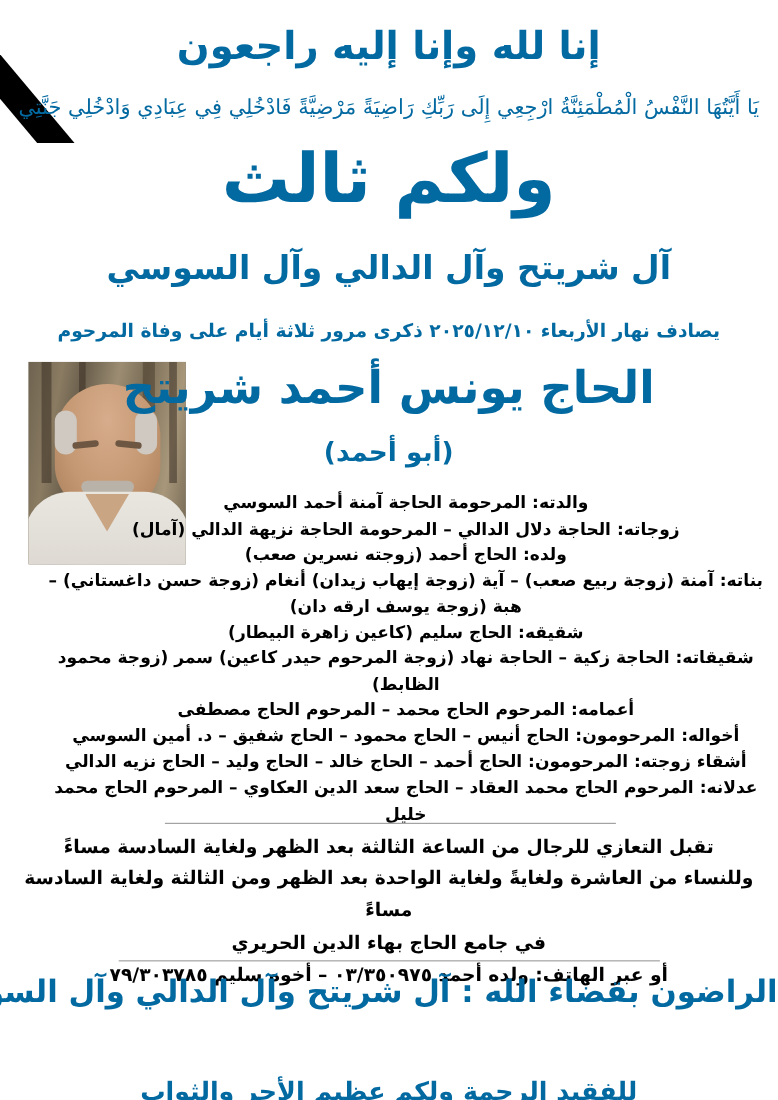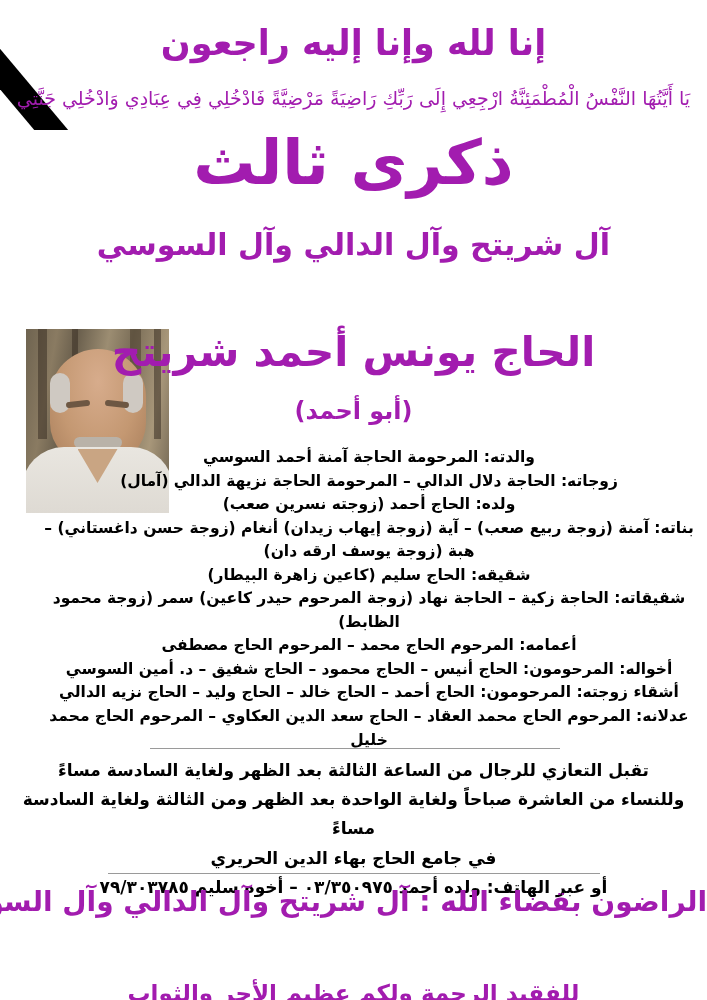--- a/index.html
+++ b/index.html
@@ -40,21 +40,21 @@
     top: -18px;
     left: -56px;
     transform: rotate(50deg);
     transform-origin: 0 0;
   }
 
   
   .line {
     width: 100%;
     line-height: 1.12;
-    color: #a21caf;
+    color: #0369a1;
     white-space: nowrap;
   }
 
   .hdr-basmala {
     position: absolute;
     top: 24px;
     left: 0;
     right: 0;
     font-size: 35px;
     font-weight: 700;
@@ -261,22 +261,23 @@
 <body>
 
 <div id="poster">
 
   <div class="ribbon-wrap">
     <div class="ribbon-band"></div>
   </div>
 
   <div class="line hdr-basmala">إنا لله وإنا إليه راجعون</div>
   <div class="line hdr-verse">يَا أَيَّتُهَا النَّفْسُ الْمُطْمَئِنَّةُ ارْجِعِي إِلَى رَبِّكِ رَاضِيَةً مَرْضِيَّةً فَادْخُلِي فِي عِبَادِي وَادْخُلِي جَنَّتِي</div>
-  <div class="line hdr-occasion">ذكرى ثالث</div>
+  <div class="line hdr-occasion">ولكم ثالث</div>
   <div class="line hdr-families">آل شريتح وآل الدالي وآل السوسي</div>
+  <div class="line hdr-dateline">يصادف نهار الأربعاء ٢٠٢٥/١٢/١٠ ذكرى مرور ثلاثة أيام على وفاة المرحوم</div>
 
   <div class="portrait">
     <div class="bg-trees"></div>
     <div class="trunk t1"></div>
     <div class="trunk t2"></div>
     <div class="trunk t3"></div>
     <div class="trunk t4"></div>
     <div class="head"></div>
     <div class="hair-l"></div>
     <div class="hair-r"></div>
@@ -300,21 +301,21 @@
     <div class="rline">أعمامه: المرحوم الحاج محمد – المرحوم الحاج مصطفى</div>
     <div class="rline">أخواله: المرحومون: الحاج أنيس – الحاج محمود – الحاج شفيق – د. أمين السوسي</div>
     <div class="rline">أشقاء زوجته: المرحومون: الحاج أحمد – الحاج خالد – الحاج وليد – الحاج نزيه الدالي</div>
     <div class="rline">عدلانه: المرحوم الحاج محمد العقاد – الحاج سعد الدين العكاوي – المرحوم الحاج محمد خليل</div>
   </div>
 
   <div class="rule rule-top"></div>
 
   <div class="condolences">
     <div class="cond-line">تقبل التعازي للرجال من الساعة الثالثة بعد الظهر ولغاية السادسة مساءً</div>
-    <div class="cond-line">وللنساء من العاشرة صباحاً ولغاية الواحدة بعد الظهر ومن الثالثة ولغاية السادسة مساءً</div>
+    <div class="cond-line">وللنساء من العاشرة ولغايةً ولغاية الواحدة بعد الظهر ومن الثالثة ولغاية السادسة مساءً</div>
     <div class="cond-line">في جامع الحاج بهاء الدين الحريري</div>
     <div class="cond-line">أو عبر الهاتف: ولده أحمد ٠٣/٣٥٠٩٧٥ – أخوه سليم ٧٩/٣٠٣٧٨٥</div>
   </div>
 
   <div class="rule rule-bottom"></div>
 
   <div class="line closing-1">الراضون بقضاء الله : آل شريتح وآل الدالي وآل السوسي</div>
   <div class="line closing-2">للفقيد الرحمة ولكم عظيم الأجر والثواب</div>
 
 </div>

